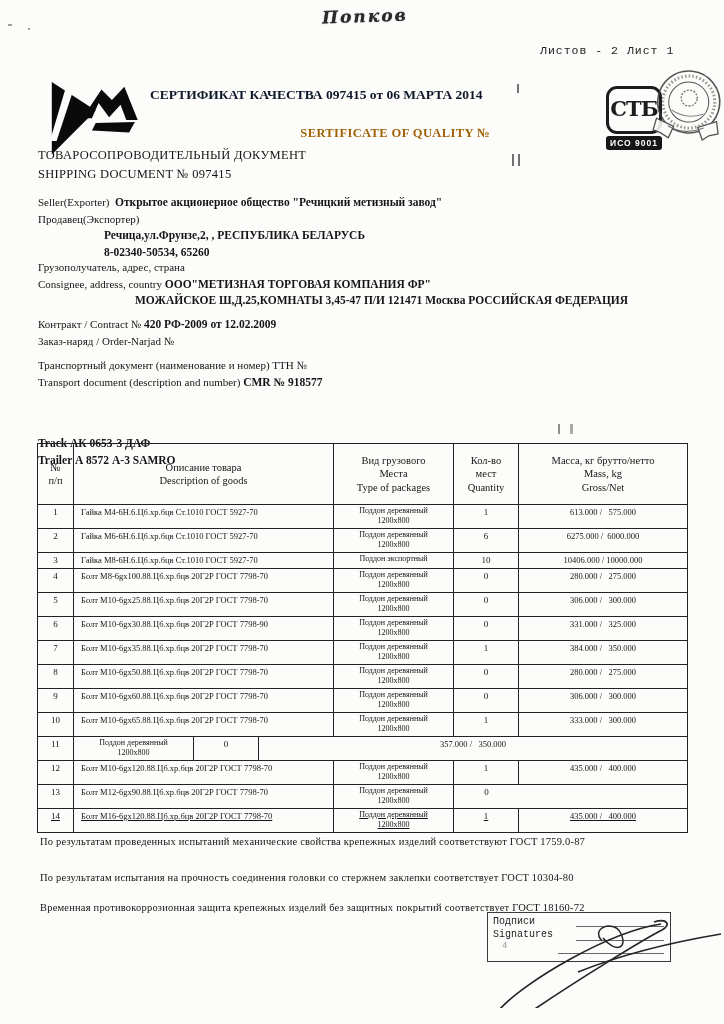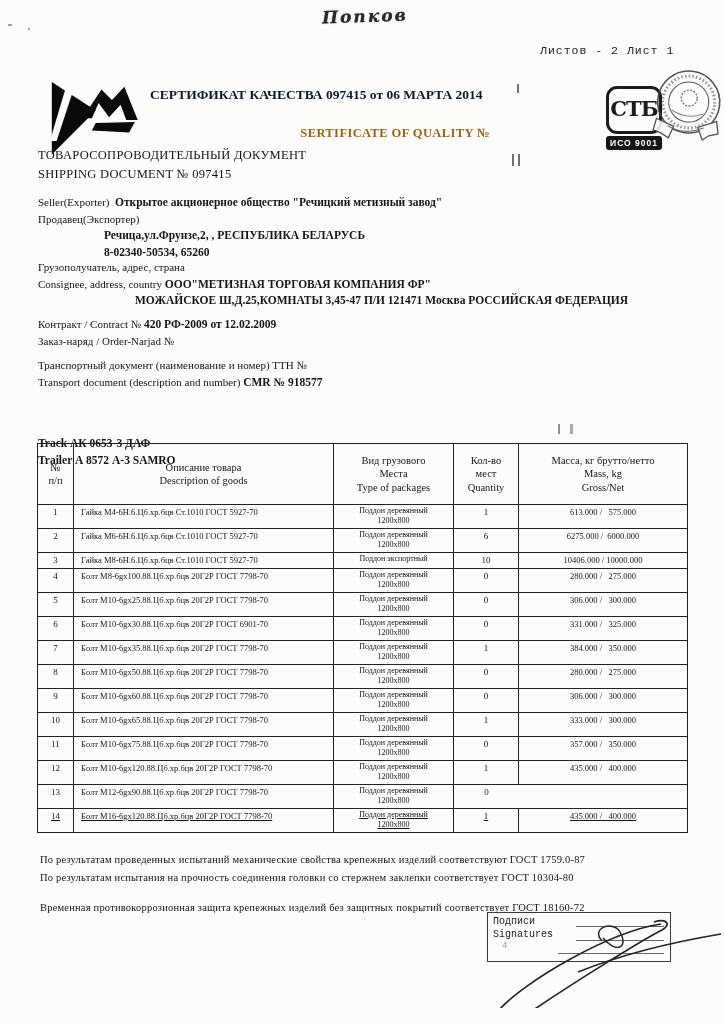--- a/index.html
+++ b/index.html
@@ -192,21 +192,21 @@
           <div class="c w-desc cell-desc">Болт М10-6gx25.88.Цб.хр.бцв 20Г2Р ГОСТ 7798-70</div>
           <div class="c w-pkg cell-pkg">
             <div>Поддон деревянный</div>
             <div>1200х800</div>
           </div>
           <div class="c w-qty cell-qty">0</div>
           <div class="c w-mass cell-mass">306.000 /   300.000</div>
         </div>
         <div class="trow">
           <div class="c w-num cell-num">6</div>
-          <div class="c w-desc cell-desc">Болт М10-6gx30.88.Цб.хр.бцв 20Г2Р ГОСТ 6901-70</div>
+          <div class="c w-desc cell-desc">Болт М10-6gx30.88.Цб.хр.бцв 20Г2Р ГОСТ 7798-90</div>
           <div class="c w-pkg cell-pkg">
             <div>Поддон деревянный</div>
             <div>1200х800</div>
           </div>
           <div class="c w-qty cell-qty">0</div>
           <div class="c w-mass cell-mass">331.000 /   325.000</div>
         </div>
         <div class="trow">
           <div class="c w-num cell-num">7</div>
           <div class="c w-desc cell-desc">Болт М10-6gx35.88.Цб.хр.бцв 20Г2Р ГОСТ 7798-70</div>
@@ -242,21 +242,20 @@
           <div class="c w-desc cell-desc">Болт М10-6gx65.88.Цб.хр.бцв 20Г2Р ГОСТ 7798-70</div>
           <div class="c w-pkg cell-pkg">
             <div>Поддон деревянный</div>
             <div>1200х800</div>
           </div>
           <div class="c w-qty cell-qty">1</div>
           <div class="c w-mass cell-mass">333.000 /   300.000</div>
         </div>
         <div class="trow">
           <div class="c w-num cell-num">11</div>
-          <div class="c w-desc cell-desc">Болт М10-6gx75.88.Цб.хр.бцв 20Г2Р ГОСТ 7798-70</div>
           <div class="c w-pkg cell-pkg">
             <div>Поддон деревянный</div>
             <div>1200х800</div>
           </div>
           <div class="c w-qty cell-qty">0</div>
           <div class="c w-mass cell-mass">357.000 /   350.000</div>
         </div>
         <div class="trow">
           <div class="c w-num cell-num">12</div>
           <div class="c w-desc cell-desc">Болт М10-6gx120.88.Цб.хр.бцв 20Г2Р ГОСТ 7798-70</div>
@@ -282,21 +281,21 @@
           <div class="c w-pkg cell-pkg">
             <div>Поддон деревянный</div>
             <div>1200х800</div>
           </div>
           <div class="c w-qty cell-qty">1</div>
           <div class="c w-mass cell-mass">435.000 /   400.000</div>
         </div>
       </div>
   </div>
 
-  <div class="abs note" style="top:854px;text-align:center;">По результатам проведенных испытаний механические свойства крепежных изделий соответствуют ГОСТ 1759.0-87</div>
+  <div class="abs note" style="top:836px;text-align:center;">По результатам проведенных испытаний механические свойства крепежных изделий соответствуют ГОСТ 1759.0-87</div>
   <div class="abs note" style="top:872px;">По результатам испытания на прочность соединения головки со стержнем заклепки соответствует ГОСТ 10304-80</div>
   <div class="abs note" style="top:902px;">Временная противокоррозионная защита крепежных изделий без защитных покрытий соответствует ГОСТ 18160-72</div>
 
   <div class="abs sig-box">
     <div class="lbl" style="top:3px;">Подписи</div>
     <div class="lbl" style="top:16px;">Signatures</div>
     <div class="sig-mark">4</div>
     <div class="sig-line" style="left:88px;top:13px;width:88px;"></div>
     <div class="sig-line" style="left:88px;top:27px;width:88px;"></div>
     <div class="sig-line" style="left:70px;top:40px;width:106px;"></div>

